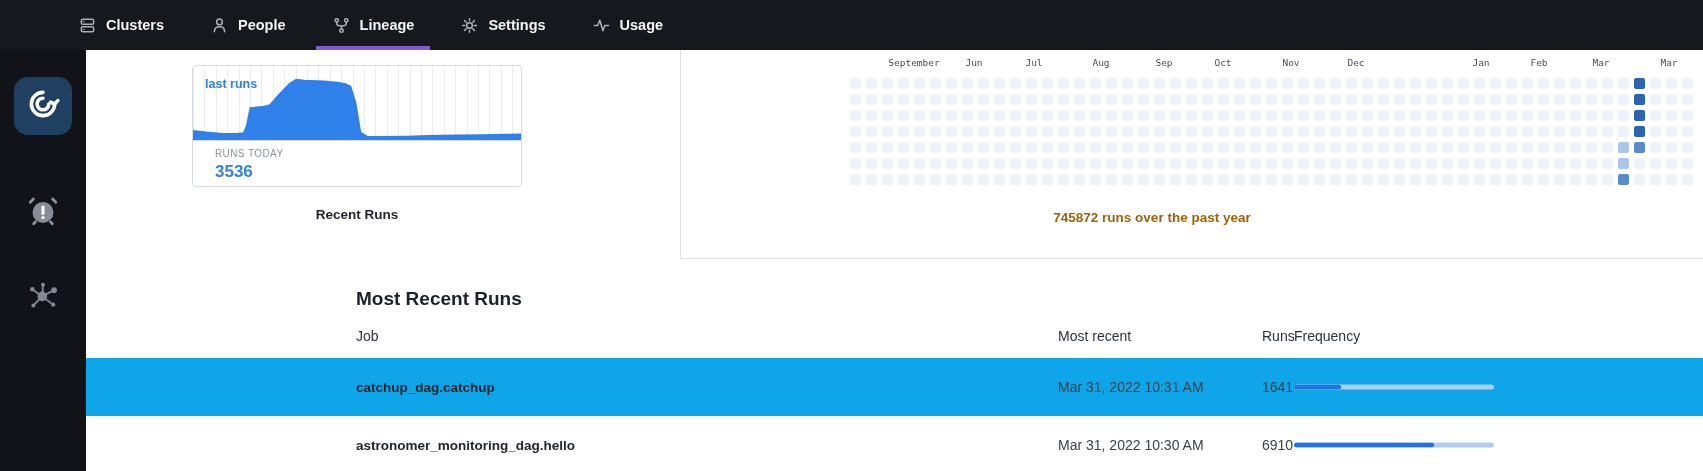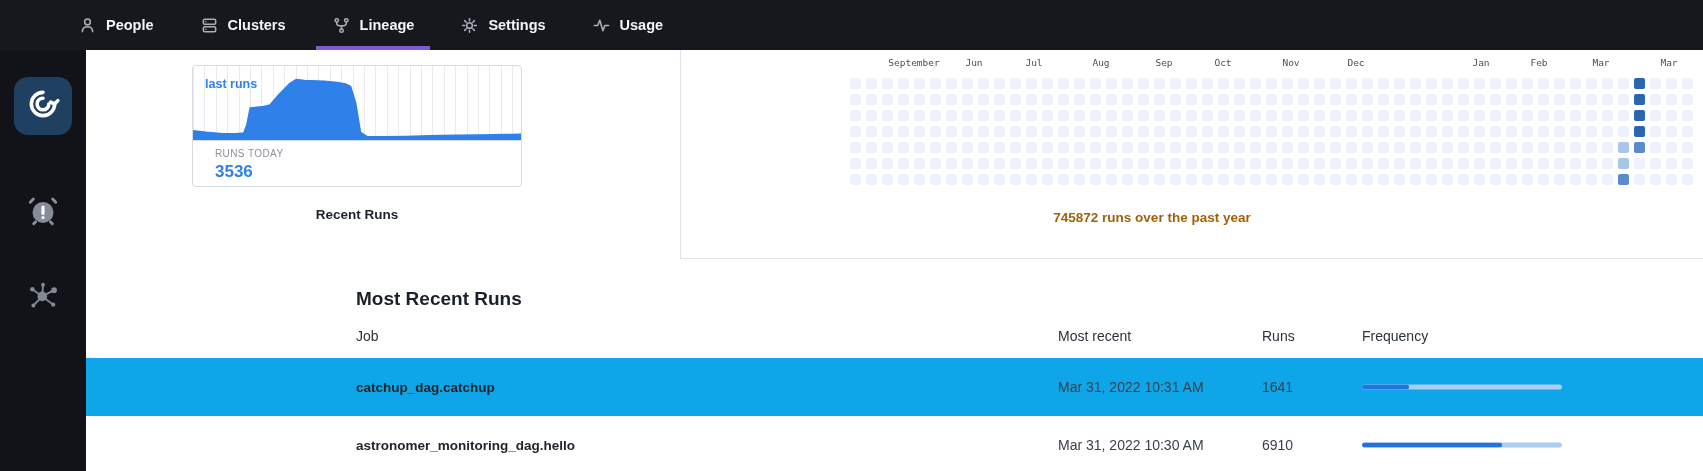--- a/index.html
+++ b/index.html
@@ -54,51 +54,51 @@
   .hm-caption{position:absolute;left:0;right:80px;top:160px;text-align:center;
               font-size:13.5px;font-weight:700;color:#a16207;}
 
   
   .table-title{position:absolute;left:356px;top:272px;font-size:19px;font-weight:700;color:#1b212b;}
   .thead{position:absolute;left:86px;right:0;top:316px;height:40px;}
   .trow{position:absolute;left:86px;right:0;height:58px;}
   .trow.striped{background:#0ea5e9;}
   .tcell{position:absolute;top:50%;transform:translateY(-50%);white-space:nowrap;}
   .hcell{font-size:14px;color:#2b323c;}
-  .c-job{left:270px;}  .c-date{left:972px;} .c-runs{left:1176px;} .c-freq{left:1276px;}
+  .c-job{left:270px;}  .c-date{left:972px;} .c-runs{left:1176px;} .c-freq{left:1208px;}
   .job-name{font-size:13.5px;font-weight:700;color:#20262e;}
   .cell-text{font-size:14px;color:#39414c;}
   .freq-bar{width:200px;height:5px;border-radius:3px;background:#aecdf2;overflow:hidden;}
   .freq-fill{height:100%;border-radius:3px;background:#1f74e0;}
 </style>
 </head>
 <body>
 
 <div id="app">
 
   <nav class="topnav">
     <div id="nav-items" style="display:flex;gap:46px;align-items:center;">
-        <div class="nav-item">
-          <span class="nicon">
-            <svg width="19" height="19" viewBox="0 0 20 20" fill="none" stroke="currentColor" stroke-width="1.6" stroke-linecap="round" stroke-linejoin="round">
-              <circle cx="10" cy="6.2" r="3"></circle>
-              <path d="M4.6 16.5 C4.6 12.8 7 11.2 10 11.2 C13 11.2 15.4 12.8 15.4 16.5"></path>
-            </svg>
-          </span>
-          <span>People</span>
-        </div>
         <div class="nav-item">
           <span class="nicon">
             <svg width="19" height="19" viewBox="0 0 20 20" fill="none" stroke="currentColor" stroke-width="1.6" stroke-linecap="round" stroke-linejoin="round">
               <rect x="3.5" y="3.5" width="13" height="5.2" rx="1.5"></rect>
               <rect x="3.5" y="11.3" width="13" height="5.2" rx="1.5"></rect>
               <path d="M6.2 6.1 h.01 M6.2 13.9 h.01"></path>
             </svg>
           </span>
           <span>Clusters</span>
+        </div>
+        <div class="nav-item">
+          <span class="nicon">
+            <svg width="19" height="19" viewBox="0 0 20 20" fill="none" stroke="currentColor" stroke-width="1.6" stroke-linecap="round" stroke-linejoin="round">
+              <circle cx="10" cy="6.2" r="3"></circle>
+              <path d="M4.6 16.5 C4.6 12.8 7 11.2 10 11.2 C13 11.2 15.4 12.8 15.4 16.5"></path>
+            </svg>
+          </span>
+          <span>People</span>
         </div>
         <div class="nav-item active">
           <span class="nicon">
             <svg width="19" height="19" viewBox="0 0 20 20" fill="none" stroke="currentColor" stroke-width="1.6" stroke-linecap="round" stroke-linejoin="round">
               <circle cx="5" cy="4.6" r="1.8"></circle>
               <circle cx="15" cy="4.6" r="1.8"></circle>
               <circle cx="10" cy="15.4" r="1.8"></circle>
               <path d="M5 6.4 V8 C5 10 7 10.6 10 10.6 C13 10.6 15 10 15 8 V6.4"></path>
               <path d="M10 10.6 V13.6"></path>
             </svg>

